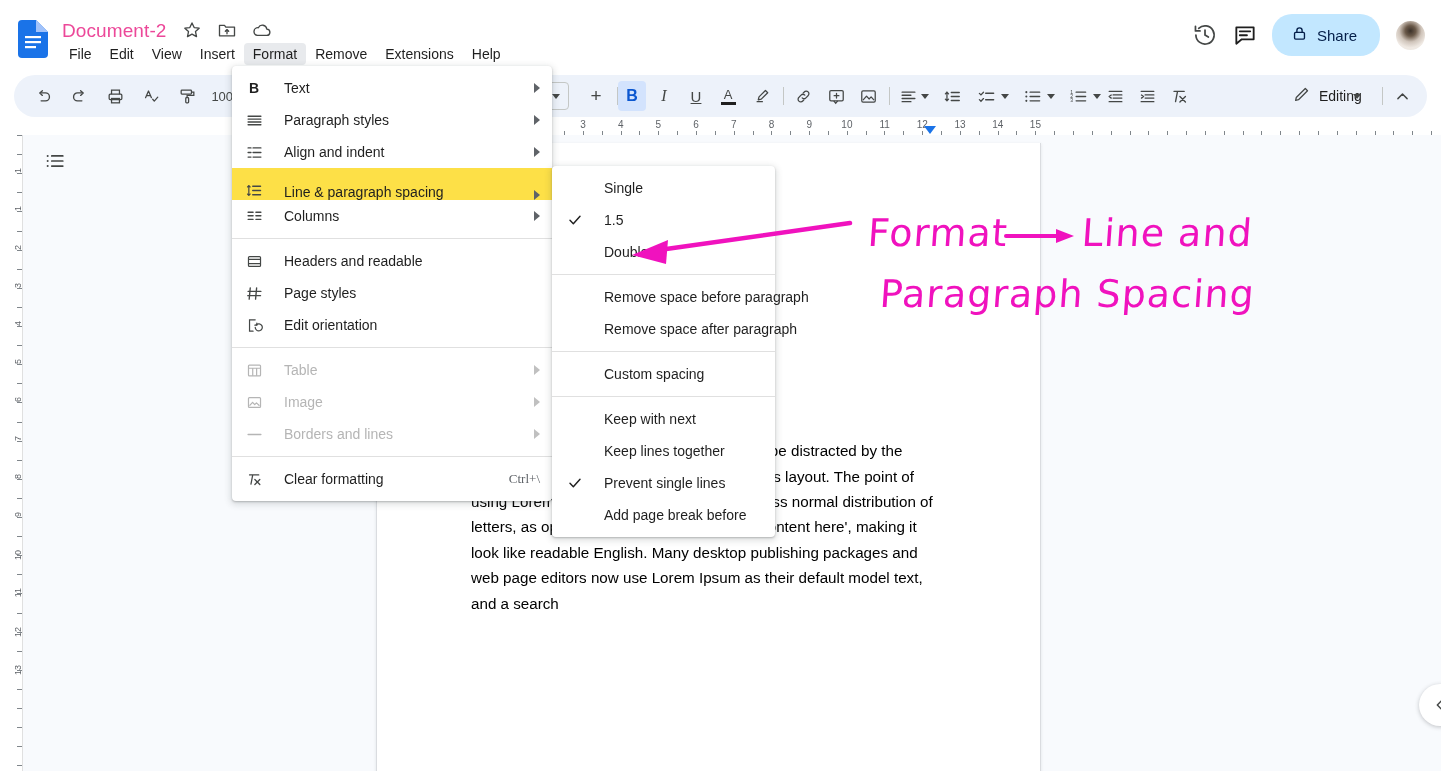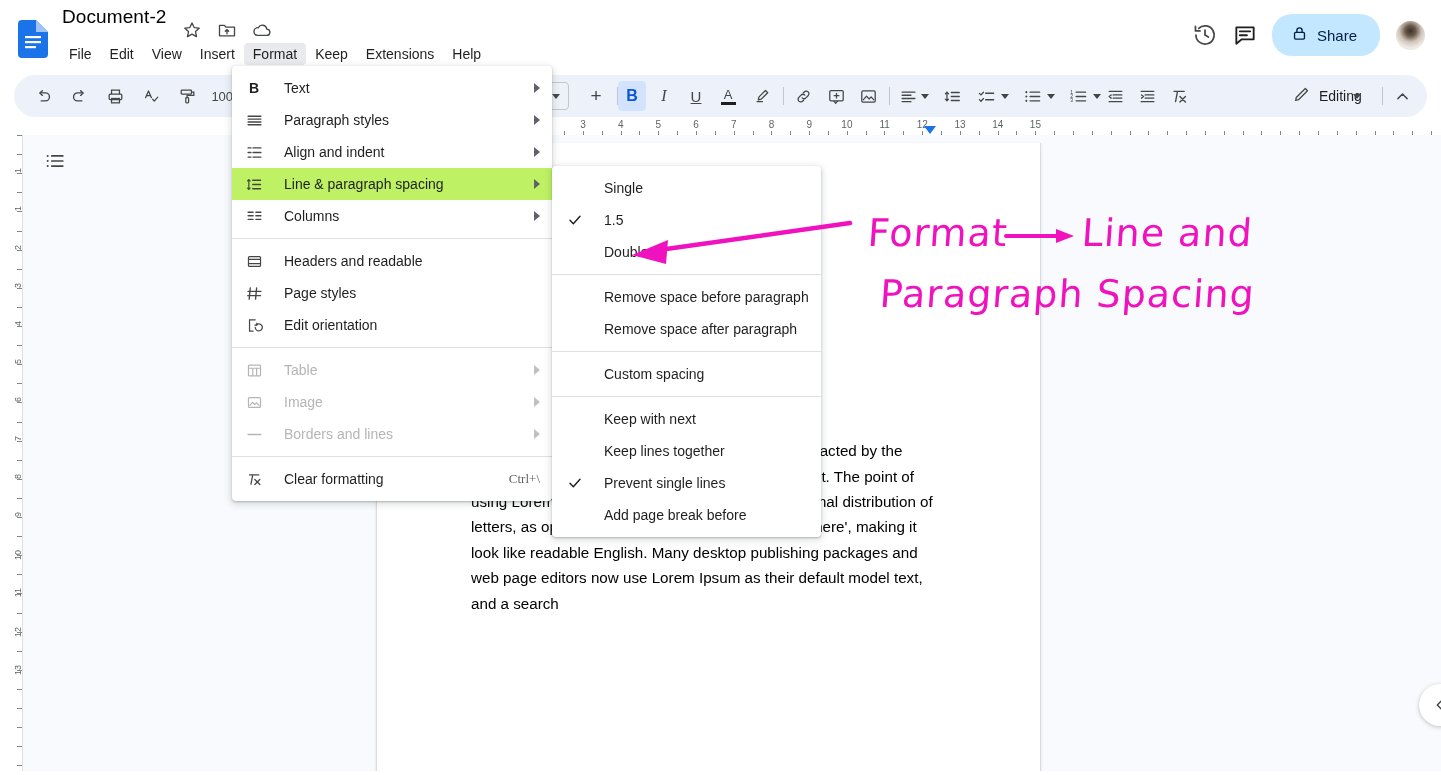--- a/index.html
+++ b/index.html
@@ -20,22 +20,22 @@
   
   .header {
     position: absolute; left: 0; top: 0; width: 1441px; height: 68px;
     background: #ffffff;
   }
   .docs-logo {
     position: absolute; left: 18px; top: 20px;
     width: 30px; height: 38px;
   }
   .doc-title {
-    position: absolute; left: 62px; top: 6px;
-    font-size: 19px; color: #000000; letter-spacing: .1px;
+    position: absolute; left: 62px; top: 20px;
+    font-size: 19px; color: #ec4899; letter-spacing: .1px;
     white-space: nowrap;
   }
   .title-icons {
     position: absolute; left: 182px; top: 20px;
     display: flex; gap: 15px; align-items: center;
   }
   .title-icons .ti { width: 20px; height: 20px; cursor: pointer; }
   .menubar {
     position: absolute; left: 60px; top: 43px;
     display: flex; gap: 0px; align-items: center;
@@ -160,27 +160,27 @@
     cursor: pointer;
   }
 
   
   .menu {
     position: absolute; background: #ffffff;
     box-shadow: 0 2px 6px 2px rgba(60,64,67,.15), 0 1px 2px rgba(60,64,67,.3);
     border-radius: 4px; padding: 6px 0; z-index: 50;
   }
   #format-menu { left: 232px; top: 66px; width: 320px; }
-  #spacing-menu { left: 552px; top: 166px; width: 269px; }
+  #spacing-menu { left: 552px; top: 166px; width: 223px; }
   .mrow {
     position: relative; display: flex; align-items: center;
     height: 32px; padding: 0 12px; cursor: pointer;
     font-size: 14px; color: #1f1f1f; white-space: nowrap;
   }
-  .mrow.hl { background: #bef264; }
+  .mrow.hl { background: #fde047; align-items: flex-end; }
   .mrow.disabled { color: #b5b5b5; cursor: default; }
   .mrow .mico {
     width: 20px; height: 20px; margin-right: 20px;
     display: flex; align-items: center; justify-content: center;
     flex: 0 0 20px; color: #444746;
   }
   .mrow .mlabel { flex: 1 1 auto; }
   .mrow .maccel { color: #5f6368; font-size: 13px; margin-left: 20px; font-family: Liberation Serif, serif; }
   .mrow .marrow {
     width: 0; height: 0; margin-left: 12px;
@@ -247,21 +247,21 @@
         </svg>
       </span>
     </div>
 
     <div class="menubar">
       <div class="mi">File</div>
       <div class="mi">Edit</div>
       <div class="mi">View</div>
       <div class="mi">Insert</div>
       <div class="mi active">Format</div>
-      <div class="mi">Keep</div>
+      <div class="mi">Remove</div>
       <div class="mi">Extensions</div>
       <div class="mi">Help</div>
     </div>
 
     <div class="header-right">
       <span class="hr-icon">
         <svg width="26" height="26" viewBox="0 0 24 24" fill="none" stroke="#444746" stroke-width="1.6">
           <path d="M3.6 12a8.4 8.4 0 1 0 2.6-6.1" stroke-linecap="round"></path>
           <path d="M3.2 4v4.2h4.2" stroke-linecap="round" stroke-linejoin="round"></path>
           <path d="M12 7.4V12l3.1 1.9" stroke-linecap="round"></path>

